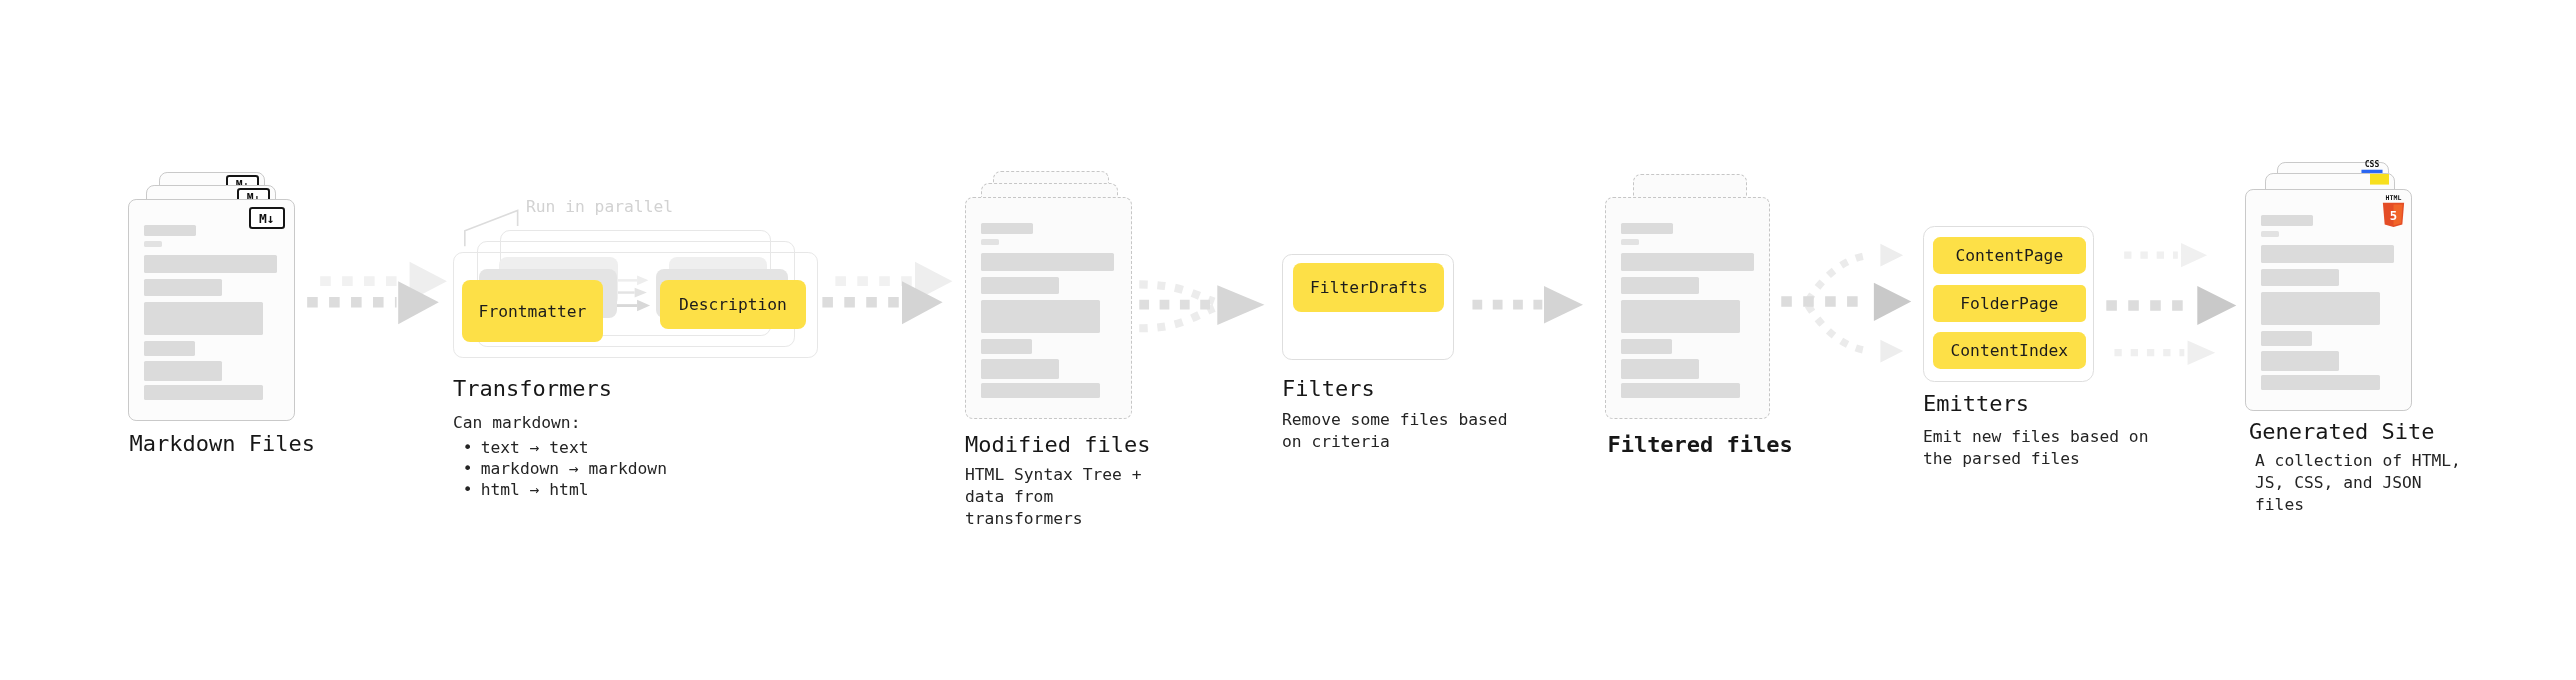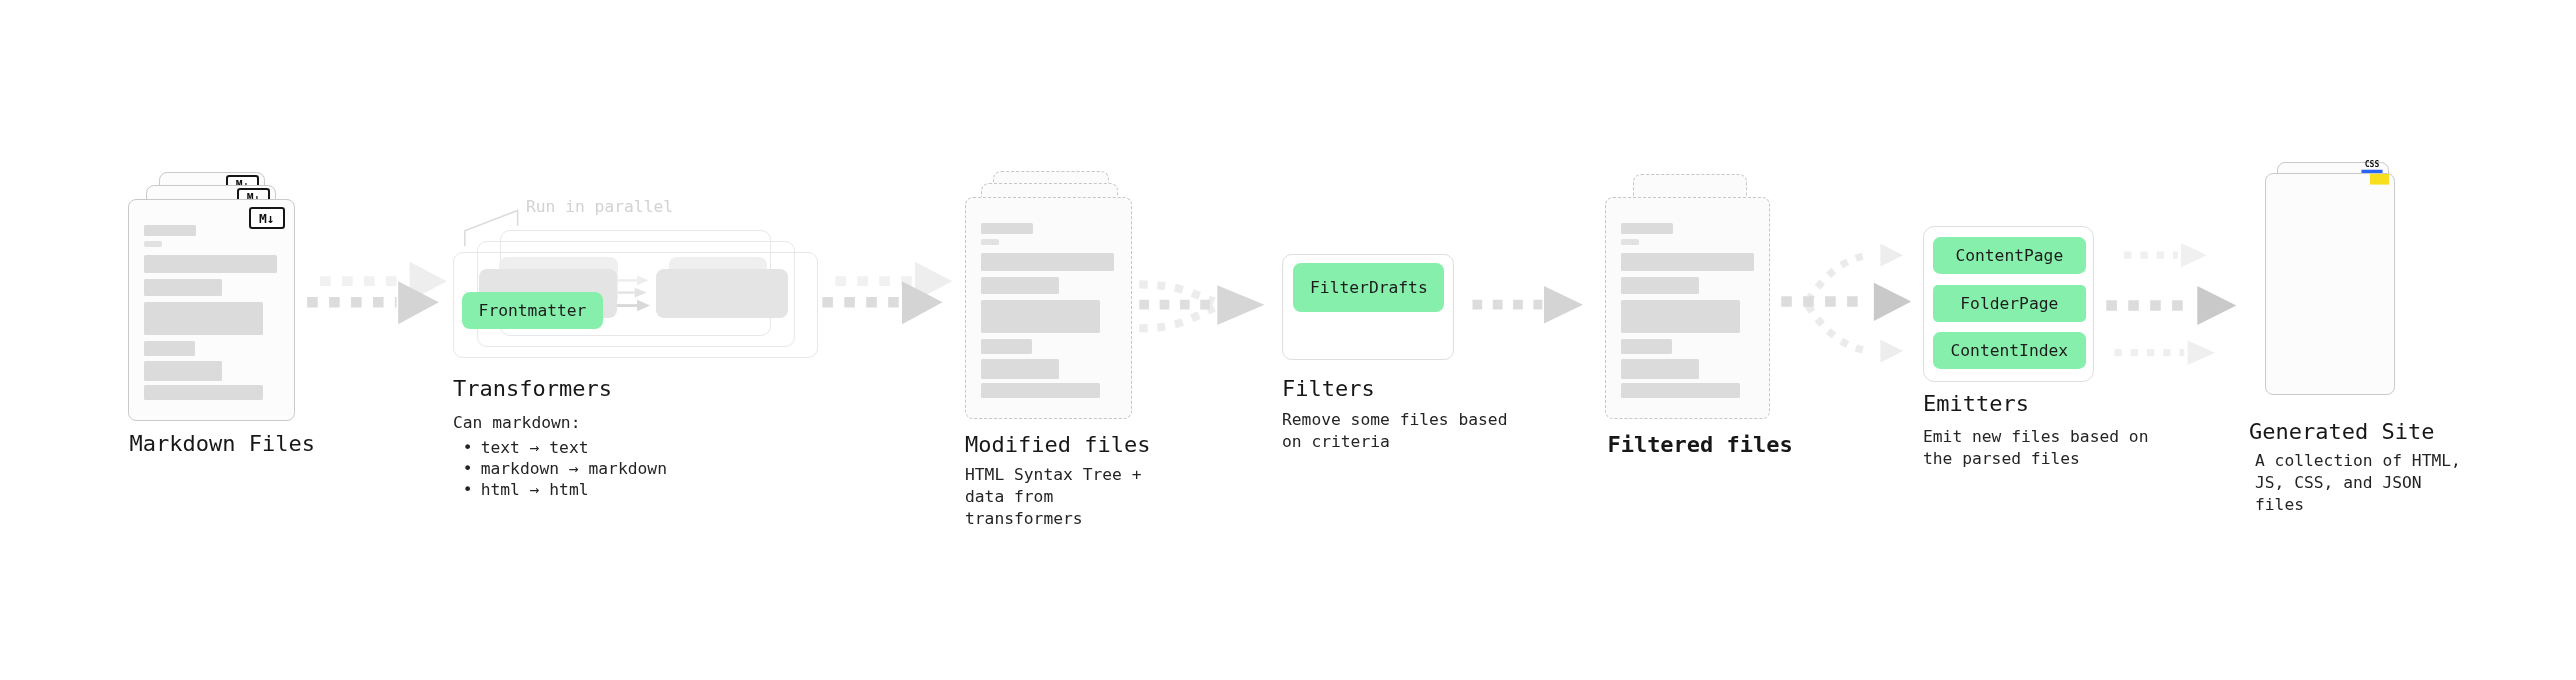--- a/index.html
+++ b/index.html
@@ -23,21 +23,21 @@
   .sb7{top:161px;width:78px;height:19.5px;}
   .sb8{top:185px;width:119px;height:15.4px;}
   
   .mdicon{position:absolute;display:flex;align-items:center;justify-content:center;
           background:#ffffff;border:2.4px solid #151515;border-radius:3.3px;
           font-weight:bold;color:#111;}
   .mdicon.big{top:7.3px;right:9px;width:32.5px;height:18px;font-size:13px;}
   .mdicon.small{top:1.6px;right:4.9px;width:29px;height:16.3px;font-size:11.4px;}
   
   .node{position:absolute;display:flex;align-items:center;justify-content:center;
-        background:#86efac;border-radius:8.1px;font-size:16.3px;color:#1c1c1c;}
+        background:#fde047;border-radius:8.1px;font-size:16.3px;color:#1c1c1c;}
   .ghost1{background:#e4e4e4;}
   .ghost2{background:#efefef;}
   
   .obox{position:absolute;box-sizing:border-box;border:1.6px solid #e7e7e7;border-radius:9.8px;background:transparent;}
   .obox.solidbg{background:#ffffff;border-color:#dedede;}
   
   .stage-label{position:absolute;font-size:22px;color:#171717;white-space:nowrap;}
   .stage-desc{position:absolute;font-size:16.3px;color:#242424;line-height:22px;white-space:pre-line;}
   .note{position:absolute;font-size:16.3px;color:#d2d2d2;white-space:nowrap;}
   .bullets{position:absolute;font-size:16.3px;color:#242424;}
@@ -143,21 +143,22 @@
 
   <div class="abs stage" style="left:453px;top:197px;width:374px;height:317px;">
     <div class="note" style="left:73px;top:0;">Run in parallel</div>
     <div class="obox" style="left:47px;top:32.5px;width:271px;height:106px;"></div>
     <div class="obox" style="left:23.6px;top:44px;width:318px;height:106px;"></div>
     <div class="obox" style="left:0;top:55px;width:365px;height:106px;"></div>
     <div class="node ghost2" style="left:46px;top:60px;width:119px;height:49px;"></div>
     <div class="node ghost2" style="left:216px;top:60px;width:98px;height:49px;"></div>
     <div class="node ghost1" style="left:26px;top:72px;width:138px;height:49px;"></div>
     <div class="node ghost1" style="left:203px;top:72px;width:132px;height:49px;"></div>
-    <div class="node" style="left:9px;top:83px;width:141px;height:37px;margin-top:12px;">Frontmatter</div>
+    <div class="node" style="left:9px;top:83px;width:141px;height:62px;">Frontmatter</div>
+    <div class="node" style="left:207px;top:83px;width:146px;height:49px;">Description</div>
     <div class="stage-label" style="left:0;top:179px;">Transformers</div>
     <div class="stage-desc" style="left:0;top:215px;">Can markdown:</div>
     <div class="bullets" style="left:0;top:241px;">
       <div class="row">
         <span class="glyph">•</span>
         <span>text → text</span>
       </div>
       <div class="row">
         <span class="glyph">•</span>
         <span>markdown → markdown</span>
@@ -229,19 +230,39 @@
       <svg style="position:absolute;top:-3.3px;right:3.3px;" width="26" height="14.6" viewBox="0 0 32 18">
         <text x="16" y="9" font-size="10" font-weight="bold" fill="#111" text-anchor="middle">CSS</text>
         <rect x="3" y="12" width="26" height="4" fill="#2965f1"></rect>
       </svg>
     </div>
     <div class="doc" style="left:20.3px;top:11.4px;width:130px;height:222px;">
       <svg style="position:absolute;top:0;right:4.9px;" width="19.5" height="10.6" viewBox="0 0 24 13">
         <rect x="0" y="0" width="24" height="13" fill="#f7df1e"></rect>
       </svg>
     </div>
+    <div class="doc" style="left:0;top:27px;width:167px;height:222px;">
+      <svg style="position:absolute;top:3.3px;right:6.5px;" width="23" height="36" viewBox="0 0 28 44">
+        <text x="14" y="9" font-size="8" font-weight="bold" fill="#111" text-anchor="middle">HTML</text>
+        <g transform="translate(1,12)">
+          <polygon points="0,0 26,0 23.8,26.5 13,29.5 2.2,26.5" fill="#e44d26"></polygon>
+          <polygon points="13,2 24,2 22.3,25 13,27.6" fill="#f16529"></polygon>
+          <text x="13" y="21" font-size="15" font-weight="bold" fill="#ffffff" text-anchor="middle">5</text>
+        </g>
+      </svg>
+      <div>
+        <div class="sb sb1"></div>
+          <div class="sb sb2"></div>
+          <div class="sb sb3"></div>
+          <div class="sb sb4"></div>
+        <div class="sb sb5"></div>
+          <div class="sb sb6"></div>
+          <div class="sb sb7"></div>
+          <div class="sb sb8"></div>
+      </div>
+    </div>
     <div class="stage-label" style="left:4.1px;top:257px;">Generated Site</div>
     <div class="stage-desc" style="left:10px;top:288px;">A collection of HTML,
 JS, CSS, and JSON files</div>
   </div>
 
 </div>
 
 
 </body></html>

